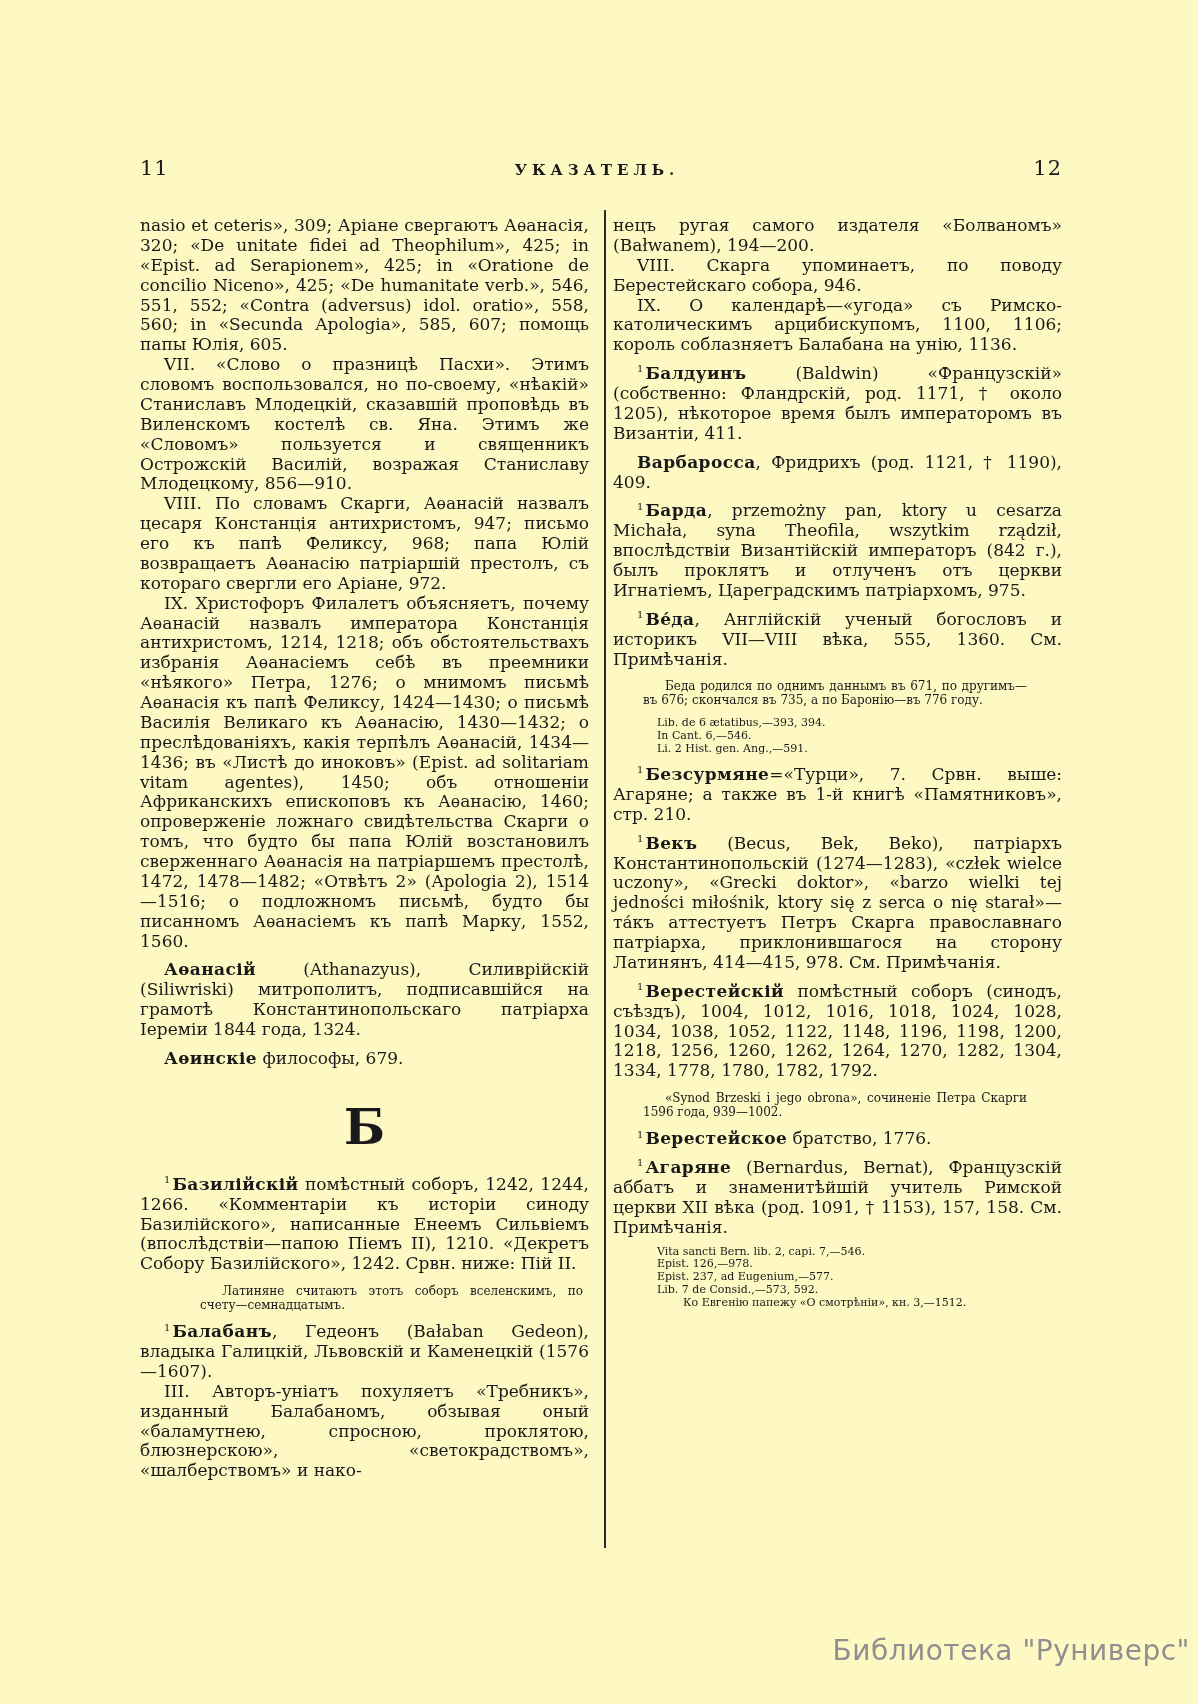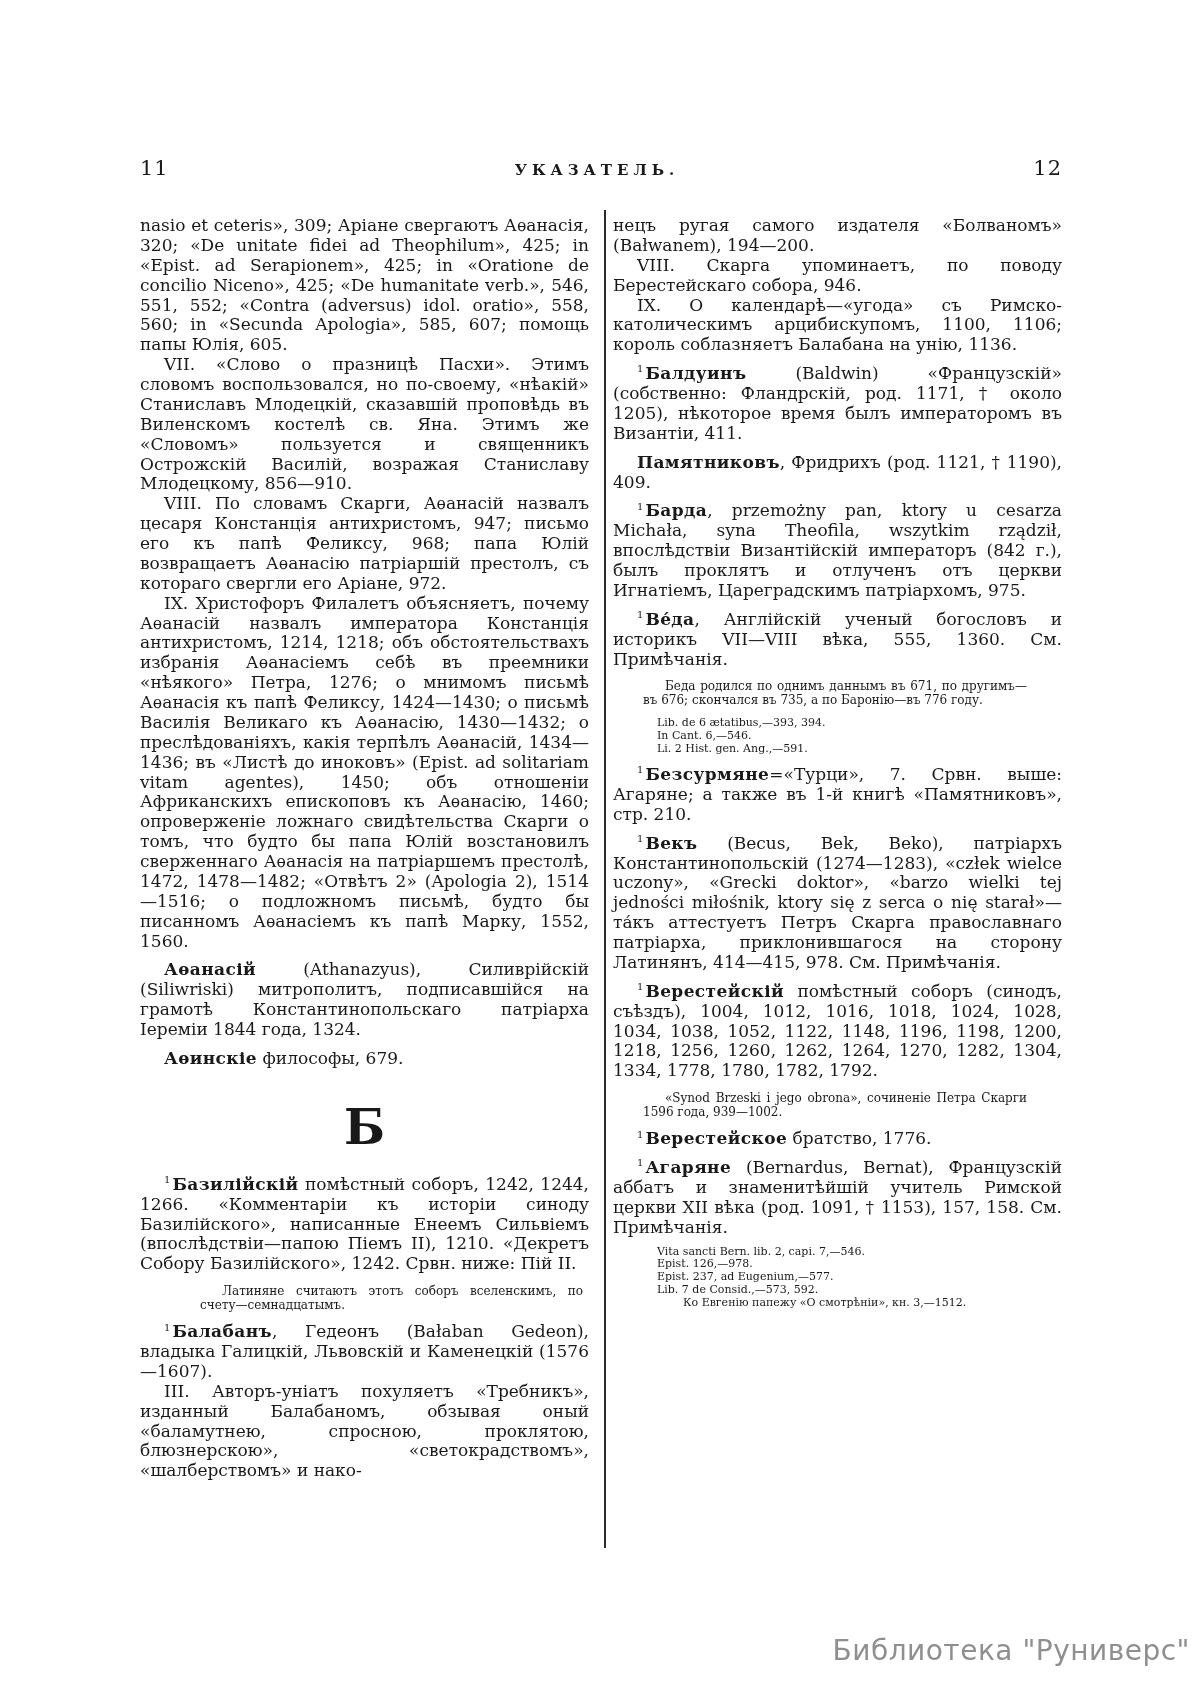--- a/index.html
+++ b/index.html
@@ -1,20 +1,20 @@
 <!DOCTYPE html>
 <html lang="ru"><head>
 <meta charset="utf-8">
 <style>
   html,body{margin:0;padding:0;}
   body{background:#e9e7e2;}
   .page{
     position:relative;
     width:1198px;height:1704px;
-    background:#ffffff;
+    background:#fef9c3;
     overflow:hidden;
     color:#191919;
     font-family:"DejaVu Serif","Liberation Serif",serif;
     font-size:17px;
     line-height:1.17;
   }
   .running-head{
     position:absolute;top:156px;left:140px;width:922px;
     display:flex;justify-content:space-between;align-items:baseline;
   }
@@ -84,21 +84,21 @@
       <p class="note deep">Латиняне считаютъ этотъ соборъ вселенскимъ, по счету—семнадцатымъ.</p>
       <p class="entry"><sup class="fn">1</sup><b class="lead">Балабанъ</b><span>, Гедеонъ (Bałaban Gedeon), владыка Галицкій, Львовскій и Каменецкій (1576—1607).</span></p>
       <p class="para">III. Авторъ-уніатъ похуляетъ «Требникъ», изданный Балабаномъ, обзывая оный «баламутнею, спросною, проклятою, блюзнерскою», «светокрадствомъ», «шалберствомъ» и нако-</p>
     </div>
 
     <div class="col">
       <p class="cont">нецъ ругая самого издателя «Болваномъ» (Bałwanem), 194—200.</p>
       <p class="para">VIII. Скарга упоминаетъ, по поводу Берестейскаго собора, 946.</p>
       <p class="para">IX. О календарѣ—«угода» съ Римско-католическимъ арцибискупомъ, 1100, 1106; король соблазняетъ Балабана на унію, 1136.</p>
       <p class="entry"><sup class="fn">1</sup><b class="lead">Балдуинъ</b><span> (Baldwin) «Французскій» (собственно: Фландрскій, род. 1171, † около 1205), нѣкоторое время былъ императоромъ въ Византіи, 411.</span></p>
-      <p class="entry"><b class="lead">Памятниковъ</b><span>, Фридрихъ (род. 1121, † 1190), 409.</span></p>
+      <p class="entry"><b class="lead">Варбаросса</b><span>, Фридрихъ (род. 1121, † 1190), 409.</span></p>
       <p class="entry"><sup class="fn">1</sup><b class="lead">Барда</b><span>, przemożny pan, ktory u cesarza Michała, syna Theofila, wszytkim rządził, впослѣдствіи Византійскій императоръ (842 г.), былъ проклятъ и отлученъ отъ церкви Игнатіемъ, Цареградскимъ патріархомъ, 975.</span></p>
       <p class="entry"><sup class="fn">1</sup><b class="lead">Ве́да</b><span>, Англійскій ученый богословъ и историкъ VII—VIII вѣка, 555, 1360. См. Примѣчанія.</span></p>
       <p class="note">Беда родился по однимъ даннымъ въ 671, по другимъ—въ 676; скончался въ 735, а по Баронію—въ 776 году.</p>
       <p class="cite">Lib. de 6 ætatibus,—393, 394.</p>
       <p class="cite">In Cant. 6,—546.</p>
       <p class="cite">Li. 2 Hist. gen. Ang.,—591.</p>
       <p class="entry"><sup class="fn">1</sup><b class="lead">Безсурмяне</b><span>=«Турци», 7. Срвн. выше: Агаряне; а также въ 1-й книгѣ «Памятниковъ», стр. 210.</span></p>
       <p class="entry"><sup class="fn">1</sup><b class="lead">Векъ</b><span> (Becus, Bek, Beko), патріархъ Константинопольскій (1274—1283), «człek wielce uczony», «Grecki doktor», «barzo wielki tej jedności miłośnik, ktory się z serca o nię starał»—та́къ аттестуетъ Петръ Скарга православнаго патріарха, приклонившагося на сторону Латинянъ, 414—415, 978. См. Примѣчанія.</span></p>
       <p class="entry"><sup class="fn">1</sup><b class="lead">Верестейскій</b><span> помѣстный соборъ (синодъ, съѣздъ), 1004, 1012, 1016, 1018, 1024, 1028, 1034, 1038, 1052, 1122, 1148, 1196, 1198, 1200, 1218, 1256, 1260, 1262, 1264, 1270, 1282, 1304, 1334, 1778, 1780, 1782, 1792.</span></p>
       <p class="note">«Synod Brzeski i jego obrona», сочиненіе Петра Скарги 1596 года, 939—1002.</p>

